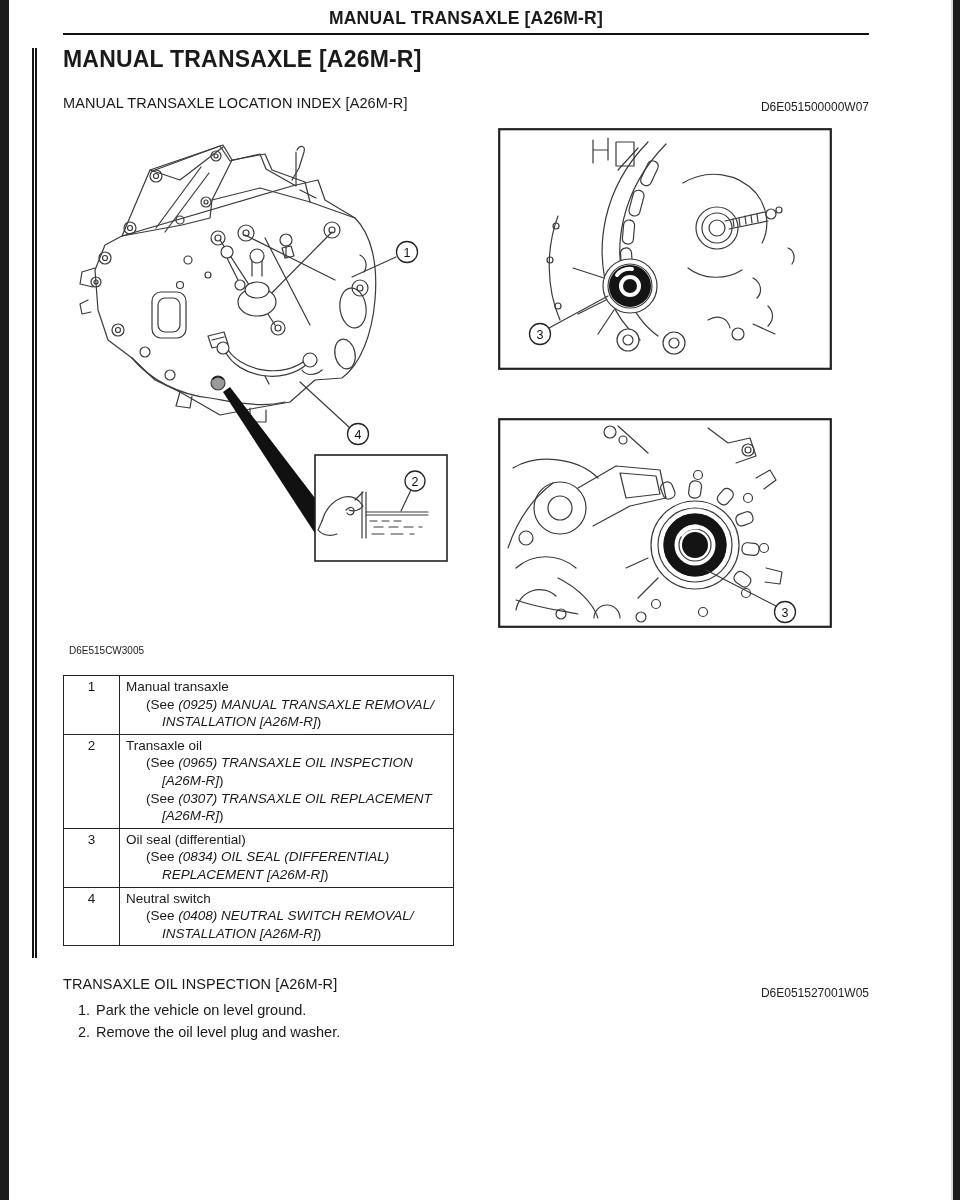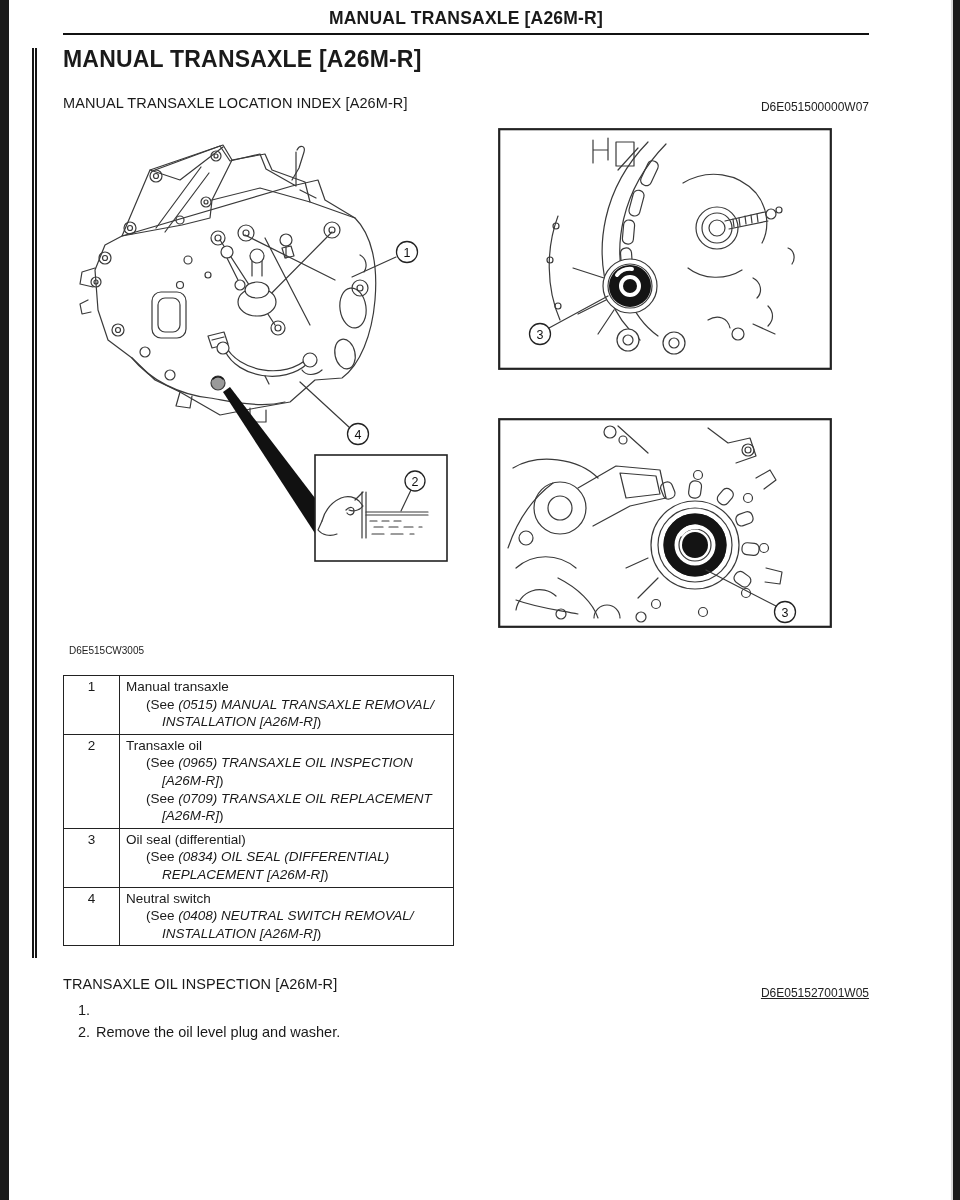--- a/index.html
+++ b/index.html
@@ -20,21 +20,21 @@
 
   .change-bar{position:absolute;left:32px;top:48px;height:910px;width:1px;
     border-left:2px solid #161616;border-right:2px solid #161616;background:#fff;}
 
   .page-title{position:absolute;left:63px;top:46px;font-size:23px;font-weight:bold;letter-spacing:.2px;}
   .sec-heading{position:absolute;left:63px;font-size:14.5px;font-weight:normal;letter-spacing:.1px;}
   .sec1-heading{top:95px;}
   .sec2-heading{top:976px;}
   .doc-code{position:absolute;right:91px;font-size:12px;color:#222;}
   .code1{top:100px;}
-  .code2{top:986px;text-decoration:underline;}
+  .code2{top:986px;}
   .fig-code{position:absolute;left:69px;top:645px;font-size:10px;color:#222;}
 
   .fig{position:absolute;}
   .fig-main{left:60px;top:140px;}
   .fig-frame1{left:498px;top:128px;}
   .fig-frame2{left:498px;top:418px;}
 
   table.index{
     position:absolute;left:63px;top:675px;border-collapse:collapse;
     width:391px;table-layout:fixed;
@@ -309,31 +309,31 @@
 </svg>
 
 <div class="fig-code">D6E515CW3005</div>
 
 <table class="index">
   <tbody>
     <tr>
       <td class="num-col">1</td>
       <td>
         <div class="item-name">Manual transaxle</div>
-        <div class="ref-l1"><span>(See</span>&nbsp;<span class="it">(0515) MANUAL TRANSAXLE REMOVAL/</span></div>
+        <div class="ref-l1"><span>(See</span>&nbsp;<span class="it">(0925) MANUAL TRANSAXLE REMOVAL/</span></div>
         <div class="ref-l2"><span class="it">INSTALLATION [A26M-R]</span><span>)</span></div>
       </td>
     </tr>
     <tr>
       <td class="num-col">2</td>
       <td>
         <div class="item-name">Transaxle oil</div>
         <div class="ref-l1"><span>(See</span>&nbsp;<span class="it">(0965) TRANSAXLE OIL INSPECTION</span></div>
         <div class="ref-l2"><span class="it">[A26M-R]</span><span>)</span></div>
-        <div class="ref-l1"><span>(See</span>&nbsp;<span class="it">(0709) TRANSAXLE OIL REPLACEMENT</span></div>
+        <div class="ref-l1"><span>(See</span>&nbsp;<span class="it">(0307) TRANSAXLE OIL REPLACEMENT</span></div>
         <div class="ref-l2"><span class="it">[A26M-R]</span><span>)</span></div>
       </td>
     </tr>
     <tr>
       <td class="num-col">3</td>
       <td>
         <div class="item-name">Oil seal (differential)</div>
         <div class="ref-l1"><span>(See</span>&nbsp;<span class="it">(0834) OIL SEAL (DIFFERENTIAL)</span></div>
         <div class="ref-l2"><span class="it">REPLACEMENT [A26M-R]</span><span>)</span></div>
       </td>
@@ -348,18 +348,19 @@
     </tr>
   </tbody>
 </table>
 
 <div class="sec-heading sec2-heading">TRANSAXLE OIL INSPECTION [A26M-R]</div>
 <div class="doc-code code2">D6E051527001W05</div>
 
 <div class="steps">
   <div class="step-row">
     <span class="step-num">1.</span>
+    <span>Park the vehicle on level ground.</span>
   </div>
   <div class="step-row">
     <span class="step-num">2.</span>
     <span>Remove the oil level plug and washer.</span>
   </div>
 </div>
 
 </body></html>

